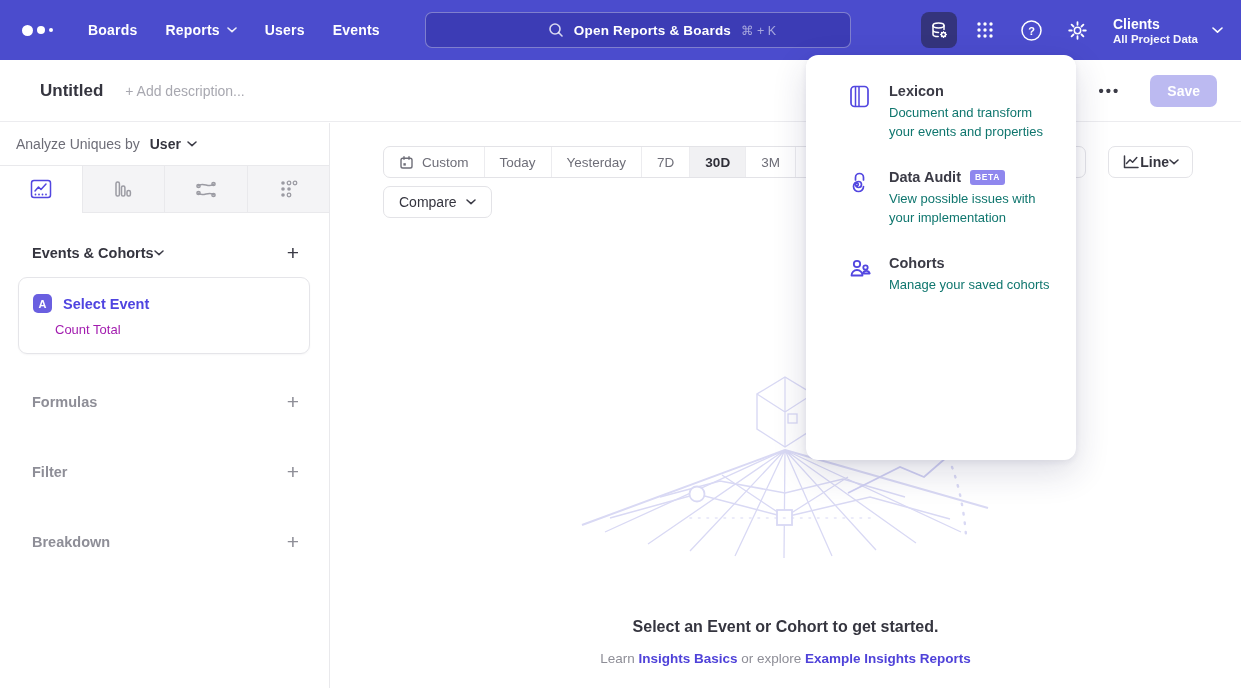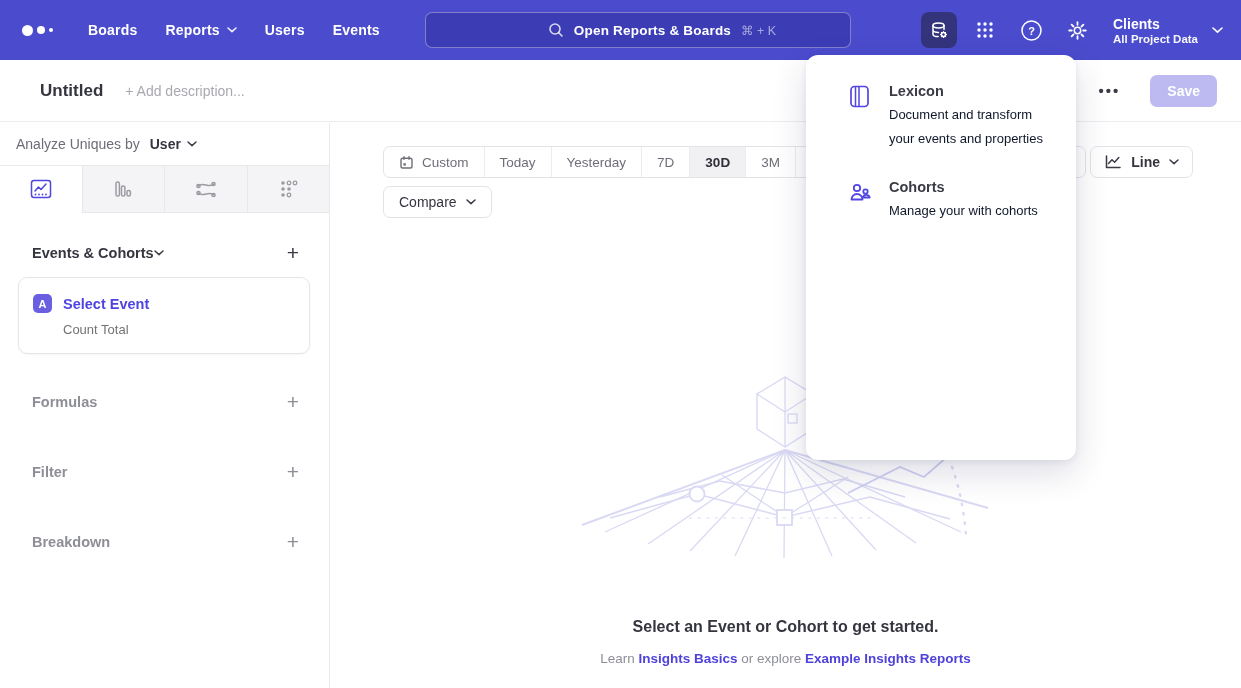--- a/index.html
+++ b/index.html
@@ -42,48 +42,48 @@
   .viz-tab { flex:1; display:flex; align-items:center; justify-content:center; background:#f4f4f6; border-bottom:1px solid #e9e9ec; border-left:1px solid #e9e9ec; color:#9b9ba3; cursor:pointer; }
   .viz-tab:first-child { border-left:none; }
   .viz-tab.selected { background:#fff; border-bottom:1px solid transparent; color:#5246e0; }
   .sec-head { display:flex; align-items:center; padding:0 30px 0 32px; margin-top:29px; }
   .sec-head .t { font-size:14.5px; font-weight:700; color:#35353f; display:flex; align-items:center; cursor:pointer; }
   .plusbtn { margin-left:auto; background:none; border:none; font-size:21px; font-weight:300; color:#3b3b46; cursor:pointer; line-height:1; }
   .event-card { margin:14px 19px 0 18px; border:1px solid #e5e5e9; border-radius:9px; padding:16px 14px; box-shadow:0 1px 2px rgba(30,30,60,.04); cursor:pointer; }
   .ec-row { display:flex; align-items:center; gap:11px; }
   .abadge { width:19px; height:19px; background:#6a5fe0; color:#fff; border-radius:5px; font-size:11px; font-weight:700; display:flex; align-items:center; justify-content:center; }
   .ec-title { color:#4f44e0; font-size:14.5px; font-weight:700; }
-  .ec-sub { margin:9px 0 0 30px; font-size:13px; color:#737373; }
+  .ec-sub { margin:9px 0 0 22px; font-size:13px; color:#a21caf; }
   .side-sec { display:flex; align-items:center; padding:0 30px 0 32px; margin-top:49px; }
   .side-sec:first-of-type { margin-top:0; }
   .side-sec .t { font-size:14.5px; font-weight:700; color:#8e8e97; }
   .side-sec .plusbtn { color:#8e8e97; }
 
   
   .main { position:absolute; top:123px; left:330px; width:911px; height:565px; }
   .datectl { position:absolute; left:53px; top:23px; height:32px; display:flex; border:1px solid #e3e3e7; border-radius:7px; overflow:hidden; background:#fff; }
   .seg { display:flex; align-items:center; justify-content:center; gap:8px; padding:0 15px; font-size:13.5px; color:#6e6e78; border-left:1px solid #ececef; cursor:pointer; white-space:nowrap; }
   .seg:first-child { border-left:none; color:#6e6e78; }
   .seg.selected { background:#f1f1f3; color:#2f2f38; font-weight:700; }
   .comparebtn { position:absolute; left:53px; top:63px; height:32px; border:1px solid #e3e3e7; background:#fff; border-radius:7px; padding:0 15px; font-size:14px; color:#35353f; font-weight:500; display:flex; align-items:center; gap:9px; cursor:pointer; }
   .partialdd { position:absolute; left:660px; top:23px; width:96px; height:32px; border:1px solid #e3e3e7; background:#fff; border-radius:7px; display:flex; align-items:center; justify-content:flex-end; padding-right:11px; color:#3b3b46; cursor:pointer; }
-  .linebtn { position:absolute; right:48px; top:23px; height:32px; border:1px solid #e3e3e7; background:#fff; border-radius:7px; padding:0 13px; font-size:14px; color:#35353f; font-weight:700; display:flex; align-items:center; gap:9px; cursor:pointer; }
+  .linebtn { position:absolute; right:48px; top:23px; height:32px; border:1px solid #e3e3e7; background:#fff; border-radius:7px; padding:0 13px; font-size:14px; color:#35353f; font-weight:700; display:flex; align-items:center; cursor:pointer; }
   .wireframe { position:absolute; left:240px; top:232px; }
   .empty { position:absolute; left:0; right:0; top:458px; text-align:center; }
   .empty .h { font-size:16px; font-weight:700; color:#35353f;margin-top:37px; }
   .empty .links { margin-top:15px; font-size:13.5px; color:#8e8e97; }
   .empty a { color:#4f42d9; font-weight:700; text-decoration:none; cursor:pointer; }
 
   
   .menu-panel { position:absolute; left:793px; top:55px; width:270px; height:405px; background:#fff; border-radius:12px; box-shadow:0 12px 34px rgba(35,35,90,.16), 0 2px 6px rgba(35,35,90,.08); z-index:50; padding:14px 13px;margin-left:13px; }
   .menu-item { display:flex; gap:17px; padding:14px 10px 14px 29px; border-radius:9px; cursor:pointer; }
   .menu-item.hovered { background:#f3f3f5; }
   .mi-icon { flex:none; width:24px; color:#5246e0; padding-top:1px; }
   .mi-title { font-size:14.5px; font-weight:700; color:#3b3b46; display:flex; align-items:center; gap:9px; }
-  .mi-desc { margin-top:4px; font-size:13px; line-height:24px; color:#0f172a; max-width:180px; }
+  .mi-desc { margin-top:4px; font-size:13px; line-height:19px; color:#0f766e; max-width:180px; }
   .beta { background:#8f87ee; color:#fff; font-size:8.5px; font-weight:700; letter-spacing:.6px; padding:2.5px 5px; border-radius:3px; }
 
   .chev { flex:none; }
 </style>
 </head>
 <body>
 
 <div class="app">
 
   <header class="navbar">
@@ -366,31 +366,46 @@
           <rect x="3" y="2.5" width="17" height="20" rx="3.5"></rect>
           <path d="M7.5 2.5v20M11 2.5v20" stroke-width="1.5"></path>
         </svg>
       </span>
       <div>
         <div class="mi-title">Lexicon</div>
         <div class="mi-desc">Document and transform your events and properties</div>
       </div>
     </div>
 
+    <div class="menu-item">
+      <span class="mi-icon">
+        <svg width="23" height="26" viewBox="0 0 23 26" fill="none" stroke="#5246e0" stroke-width="1.7" stroke-linecap="round">
+          <path d="M7.5 10V7.5a4 4 0 018 0V10"></path>
+          <path d="M15.5 16.5a5 5 0 11-5-5 3 3 0 11-3 3 1.4 1.4 0 111.4 1.4"></path>
+        </svg>
+      </span>
+      <div>
+        <div class="mi-title">
+          <span>Data Audit</span>
+          <span class="beta">BETA</span>
+        </div>
+        <div class="mi-desc">View possible issues with your implementation</div>
+      </div>
+    </div>
 
     <div class="menu-item">
       <span class="mi-icon">
         <svg width="26" height="26" viewBox="0 0 26 26" fill="none" stroke="#5246e0" stroke-width="1.8" stroke-linecap="round">
           <circle cx="9" cy="8" r="3.2"></circle>
           <path d="M3.5 19.5a5.5 5.5 0 0111 0z" stroke-linejoin="round"></path>
           <circle cx="17.5" cy="11.5" r="2.2"></circle>
           <path d="M14.8 17.5a3.6 3.6 0 016.9 0z" stroke-linejoin="round"></path>
         </svg>
       </span>
       <div>
         <div class="mi-title">Cohorts</div>
-        <div class="mi-desc">Manage your with cohorts</div>
+        <div class="mi-desc">Manage your saved cohorts</div>
       </div>
     </div>
 
 
   </div>
 </div>
 
 </body></html>

